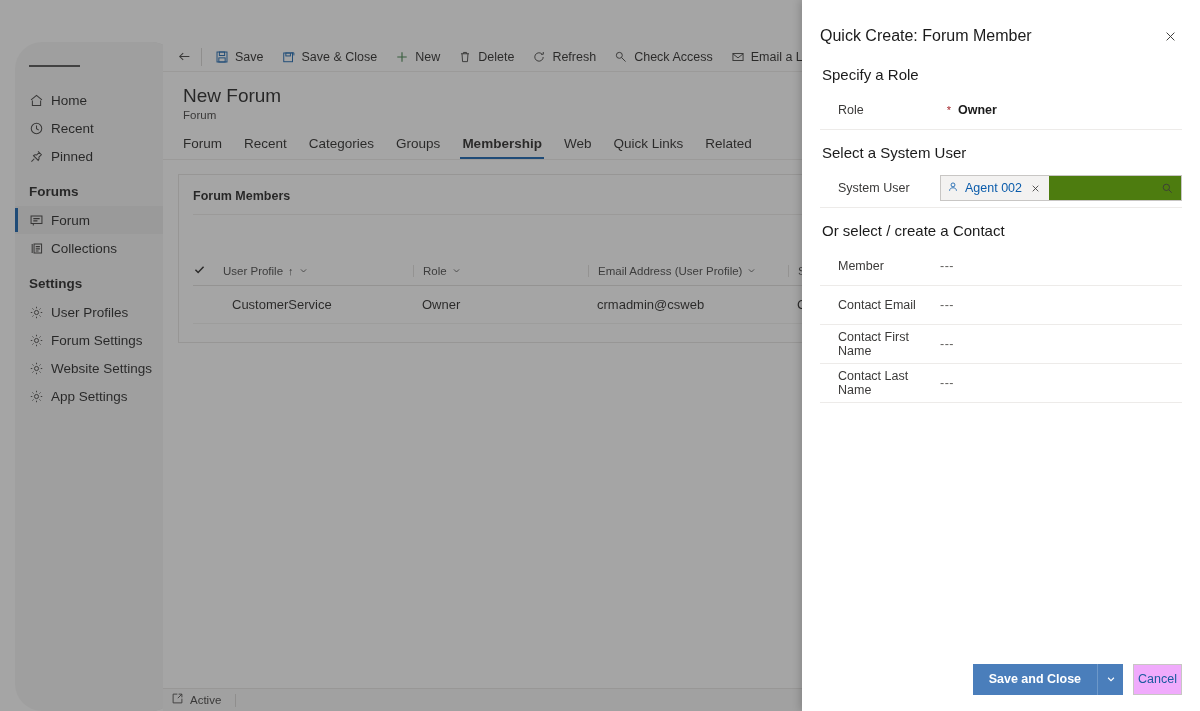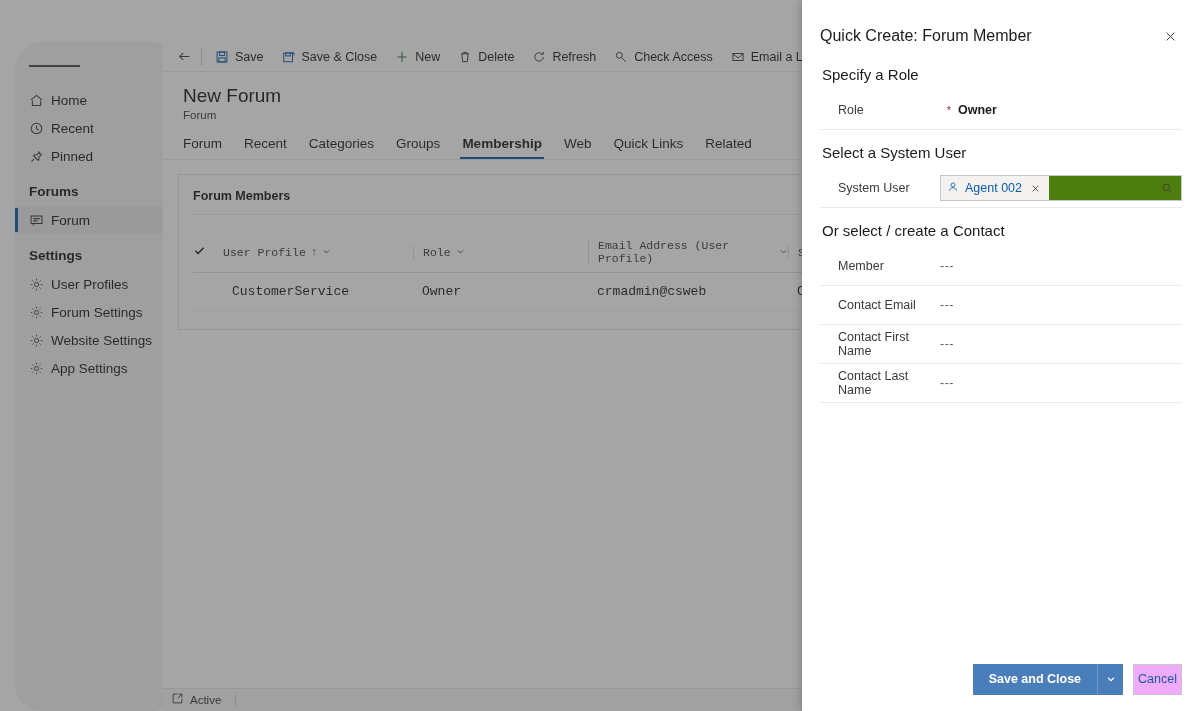--- a/index.html
+++ b/index.html
@@ -86,21 +86,21 @@
     content: ""; position: absolute; left: -2px; right: -2px; bottom: 0; height: 2.5px; background: #0b5cab;
   }
   .tabs-rule { height: 1px; background: #edebe9; margin: 0; }
 
   .grid-card {
     margin: 14px 16px 0 15px; border: 1px solid #e6e4e2; background: #fff;
     padding: 14px 14px 18px 14px;
   }
   .grid-h1 { font-size: 14.5px; color: #1b1b1b; margin-bottom: 16px; }
   .grid-h2 { font-size: 12.5px; font-weight: bold; color: #1b1b1b; padding-bottom: 11px; border-bottom: 1px solid #edebe9; }
-  table.grid { width: 100%; border-collapse: collapse; margin-top: 18px; table-layout: fixed; font-family: Liberation Mono, monospace; }
+  table.grid { width: 100%; border-collapse: collapse; margin-top: 42px; table-layout: fixed; }
   table.grid th {
     text-align: left; font-size: 11.5px; font-weight: normal; color: #424242;
     padding: 6px 0 7px 0; border-bottom: 1px solid #e1dfdd;
   }
   .th-inner { display: flex; align-items: center; gap: 5px; border-left: 1px solid #e1dfdd; padding-left: 9px; }
   .th-inner.first { border-left: none; padding-left: 0; }
   .th-sel { width: 30px; }
   .check svg { width: 13px; height: 13px; }
   .sort-asc { font-size: 11px; color: #424242; }
   .th-chev svg { width: 9px; height: 9px; }
@@ -241,20 +241,30 @@
       <span class="nav-ico">
         <svg viewBox="0 0 16 16" fill="none" stroke="#3b3a39" stroke-width="1.1">
             <rect x="2.2" y="3.2" width="11.6" height="8"></rect>
             <path d="M4.6 13.2V11.2"></path>
             <path d="M4.6 6h6.8M4.6 8.4h4.4"></path>
           </svg>
       </span>
       <span class="nav-label">Forum</span>
     </div>
 
+    <div class="nav-item">
+      <span class="nav-ico">
+        <svg viewBox="0 0 16 16" fill="none" stroke="#3b3a39" stroke-width="1.1">
+            <path d="M3.4 3.2v9.6"></path>
+            <rect x="5.4" y="3.2" width="8" height="9.6"></rect>
+            <path d="M7.2 6h4.4M7.2 8.4h4.4M7.2 10.6h3"></path>
+          </svg>
+      </span>
+      <span class="nav-label">Collections</span>
+    </div>
 
     <div class="nav-group">Settings</div>
 
     <div class="nav-item">
       <span class="nav-ico">
         <svg viewBox="0 0 16 16" fill="none" stroke="#3b3a39" stroke-width="1">
             <circle cx="8" cy="8" r="2.2"></circle>
             <path d="M8 1.9v1.6M8 12.5v1.6M1.9 8h1.6M12.5 8h1.6M3.7 3.7l1.1 1.1M11.2 11.2l1.1 1.1M12.3 3.7l-1.1 1.1M4.8 11.2l-1.1 1.1"></path>
           </svg>
       </span>

